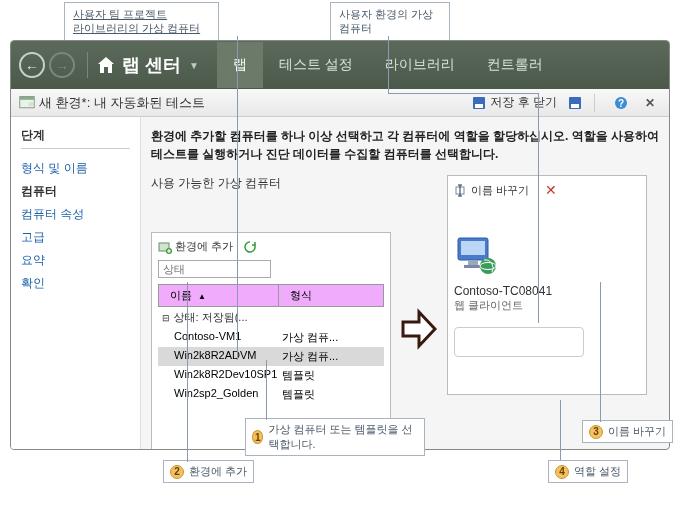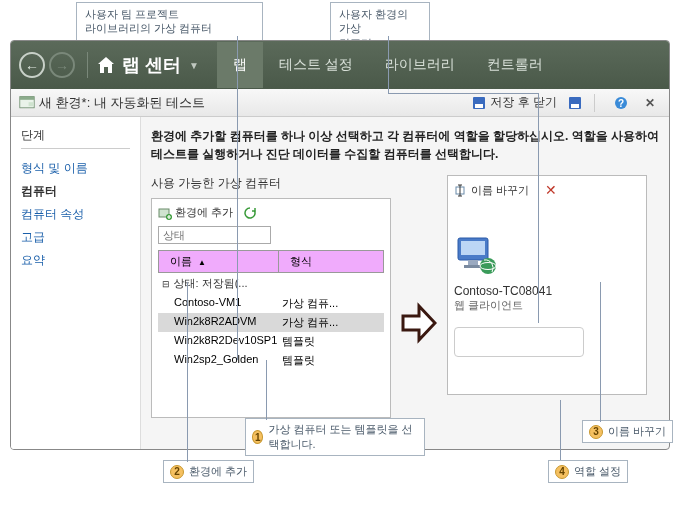--- a/index.html
+++ b/index.html
@@ -1,21 +1,21 @@
 <!DOCTYPE html>
 <html><head>
 <meta charset="utf-8">
 <style>
 * { box-sizing: border-box; margin: 0; padding: 0; }
 body { font-family: "Segoe UI", "Malgun Gothic", sans-serif; font-size: 12px; width: 680px; height: 508px; background: #fff; position: relative; overflow: hidden; }
 
 
 .callout-top { position: absolute; top: 2px; background: #fff; border: 1px solid #a8b4c0; padding: 4px 8px; font-size: 11px; color: #4a5a6a; line-height: 1.3; }
-.callout-top.c1 { left: 76px; width: 187px; }
-.callout-top.c2 { left: 330px; width: 100px; }
+.callout-top.c1 { left: 64px; width: 155px; text-decoration: underline; }
+.callout-top.c2 { left: 330px; width: 120px; }
 
 
 .connector { position: absolute; background: #8a9ab0; z-index: 50; }
 
 
 .window { position: absolute; top: 40px; left: 10px; width: 660px; height: 410px; border: 1px solid #888; background: #f5f5f5; border-radius: 4px; overflow: hidden; }
 
 
 .header { display: flex; align-items: center; height: 48px; background: linear-gradient(#5b6a5a,#4a5949); color: #fff; padding: 0 8px; }
 .nav-btn { width: 26px; height: 26px; border: 2px solid #c8d0c8; border-radius: 50%; margin-right: 4px; display: flex; align-items: center; justify-content: center; color: #e0e8e0; font-size: 14px; }
@@ -31,29 +31,29 @@
 .toolbar { display: flex; align-items: center; height: 28px; background: linear-gradient(#f8f8f8,#e8e8e8); border-bottom: 1px solid #ccc; padding: 0 8px; }
 .tb-icon { width: 16px; height: 16px; margin-right: 4px; display: inline-flex; align-items: center; justify-content: center; font-size: 12px; }
 .tb-title { font-size: 13px; color: #333; font-weight: normal; flex: 1; }
 .tb-act { display: flex; align-items: center; margin-left: 10px; font-size: 12px; color: #333; }
 .tb-act .tb-icon { margin-right: 3px; }
 .tb-sep { width: 1px; height: 18px; background: #ccc; margin: 0 8px; }
 
 
 .content { display: flex; height: calc(100% - 76px); }
 .sidebar { width: 130px; background: #fff; padding: 10px; border-right: 1px solid #ddd; }
-.side-h { font-size: 12px; font-weight: normal; color: #333; margin-bottom: 8px; border-bottom: 1px solid #ccc; padding-bottom: 4px; }
+.side-h { font-size: 12px; font-weight: bold; color: #333; margin-bottom: 8px; border-bottom: 1px solid #ccc; padding-bottom: 4px; }
 .side-item { display: block; color: #1a5faa; font-size: 12px; padding: 3px 0; cursor: pointer; }
 .side-item.active { color: #333; font-weight: bold; }
 
 .main { flex: 1; padding: 10px; display: flex; flex-direction: column; }
 .instr { font-size: 12px; font-weight: bold; color: #222; margin-bottom: 12px; line-height: 1.5; }
 .panels { display: flex; flex: 1; gap: 8px; align-items: flex-start; }
 
-.panel { display: flex; flex-direction: column; }
+.panel { display: flex; flex-direction: column; gap: 34px; }
 .panel-h { font-size: 12px; color: #333; margin-bottom: 6px; }
 .panel-box { border: 1px solid #bbb; background: #fff; padding: 6px; width: 240px; height: 220px; }
 .panel-toolbar { display: flex; align-items: center; font-size: 11px; margin-bottom: 6px; gap: 10px; }
 .pt-btn { display: flex; align-items: center; color: #333; cursor: pointer; }
 .pt-btn .ic { width: 14px; height: 14px; margin-right: 3px; }
 .pt-del { color: #c0392b; font-size: 14px; margin-left: 6px; }
 
 .search-row { margin: 4px 0; }
 .search-inp { width: 50%; border: 1px solid #aaa; padding: 2px 4px; font-size: 11px; }
 
@@ -167,20 +167,21 @@
   </div>
 
   <div class="content">
     <div class="sidebar">
       <div class="side-h">단계</div>
       <a class="side-item">형식 및 이름</a>
       <a class="side-item active">컴퓨터</a>
       <a class="side-item">컴퓨터 속성</a>
       <a class="side-item">고급</a>
       <a class="side-item">요약</a>
+      <a class="side-item">확인</a>
     </div>
 
     <div class="main">
       <div class="instr">환경에 추가할 컴퓨터를 하나 이상 선택하고 각 컴퓨터에 역할을 할당하십시오. 역할을 사용하여 테스트를 실행하거나 진단 데이터를 수집할 컴퓨터를 선택합니다.</div>
 
       <div class="panels">
 
         <div class="panel">
           <div class="panel-h">사용 가능한 가상 컴퓨터</div>
           <div class="panel-box">

